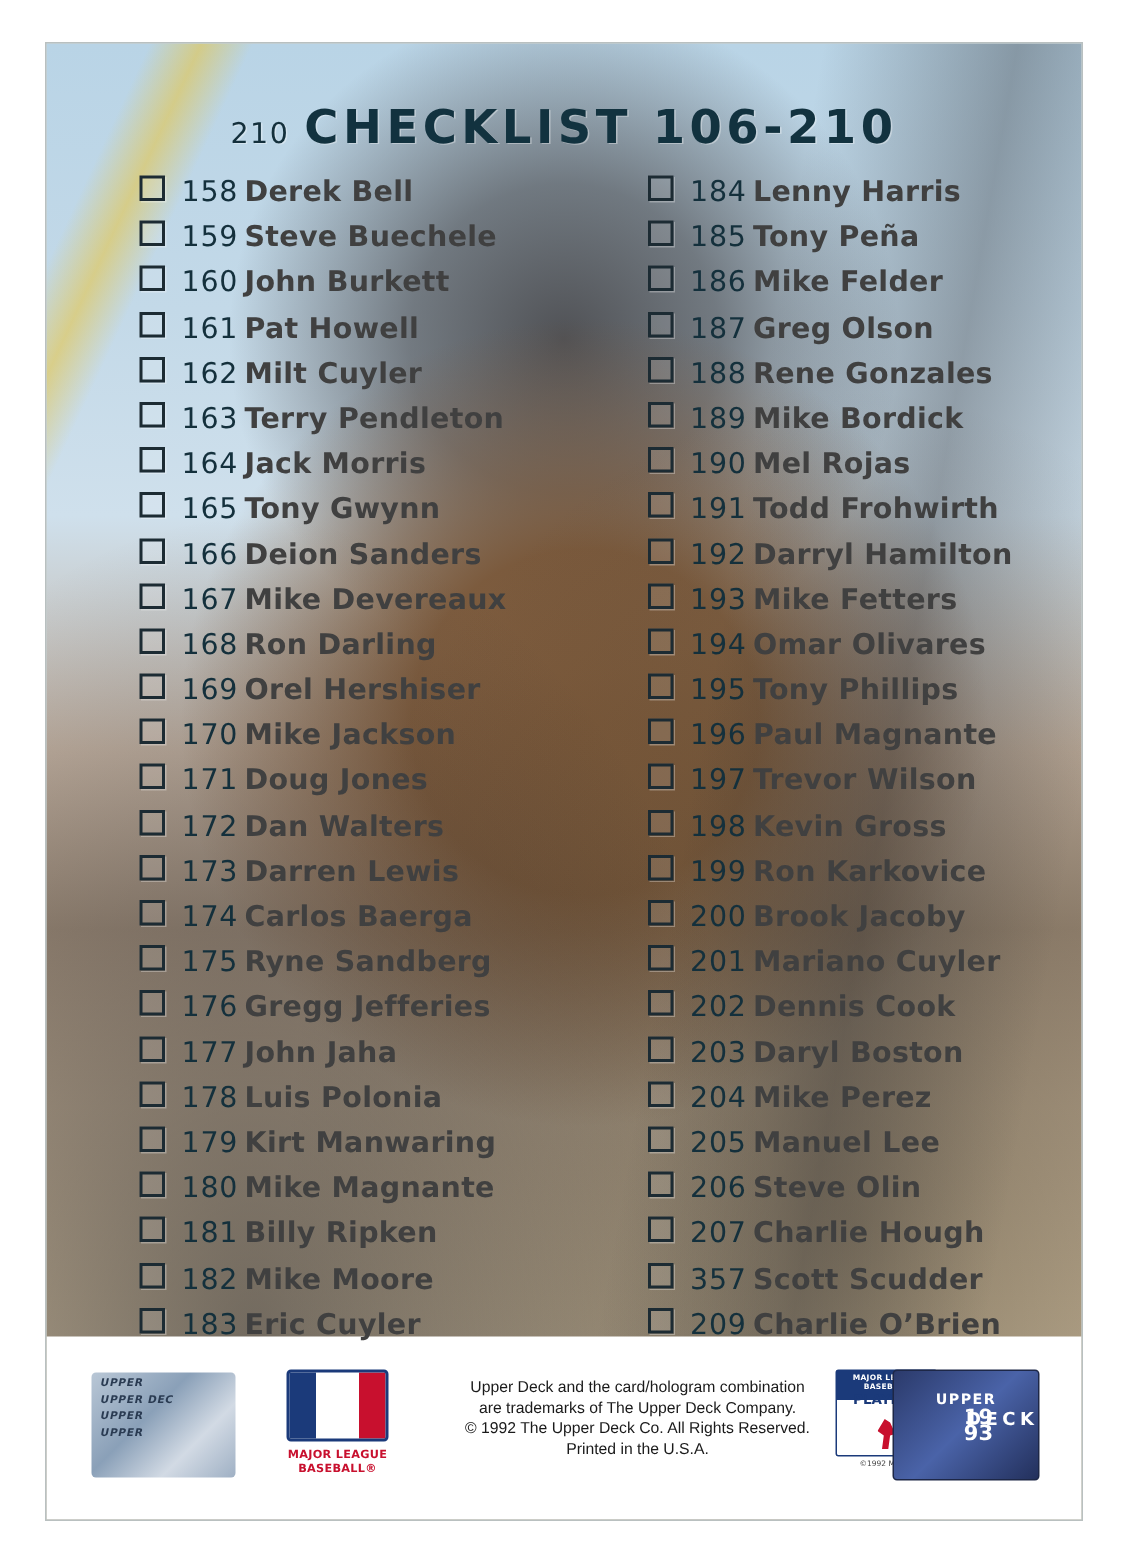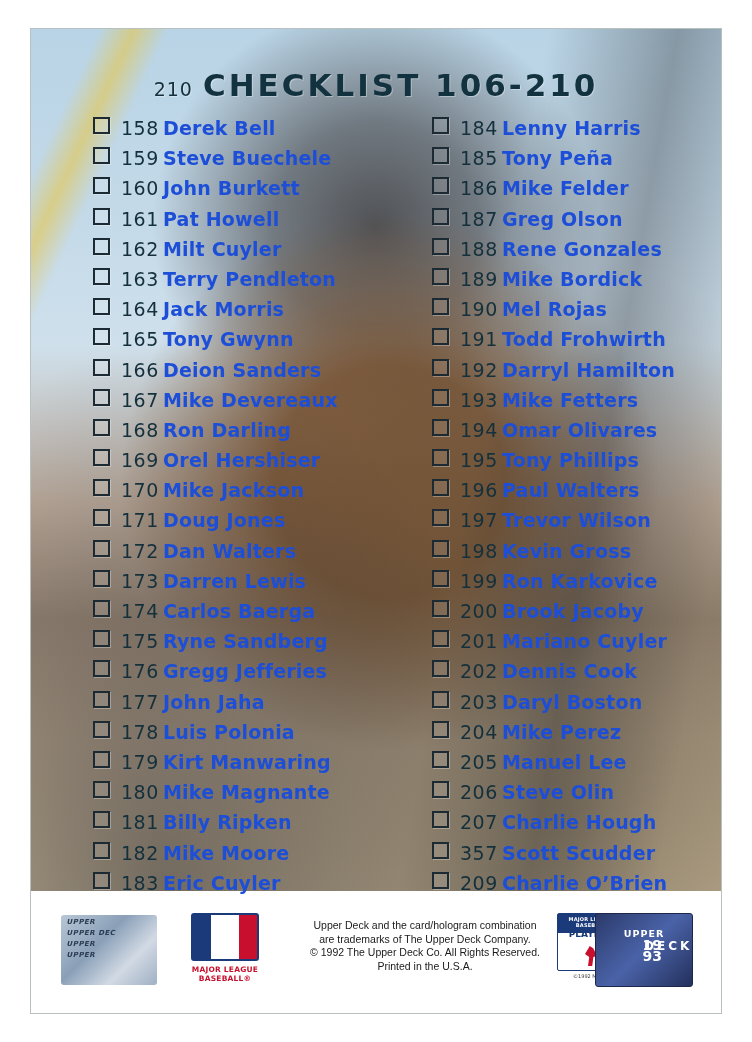--- a/index.html
+++ b/index.html
@@ -81,21 +81,21 @@
     font-weight:normal;
     font-size:19px;
     color:#14303c;
     width:42px;
     flex:0 0 auto;
     letter-spacing:0.5px;
   }
   .nm{
     font-weight:bold;
     font-size:19px;
-    color:#1d4ed8;
+    color:#404040;
     letter-spacing:0.2px;
   }
 
   
   .footer{
     position:absolute;
     left:0;right:0;bottom:0;height:122px;
   }
   .ud-holo{
     position:absolute;left:30px;top:24px;width:96px;height:70px;
@@ -371,21 +371,21 @@
             <span class="nm">Omar Olivares</span>
           </div>
         <div class="row">
             <span class="box"></span>
             <span class="num">195</span>
             <span class="nm">Tony Phillips</span>
           </div>
         <div class="row">
             <span class="box"></span>
             <span class="num">196</span>
-            <span class="nm">Paul Walters</span>
+            <span class="nm">Paul Magnante</span>
           </div>
         <div class="row">
             <span class="box"></span>
             <span class="num">197</span>
             <span class="nm">Trevor Wilson</span>
           </div>
         <div class="row">
             <span class="box"></span>
             <span class="num">198</span>
             <span class="nm">Kevin Gross</span>

